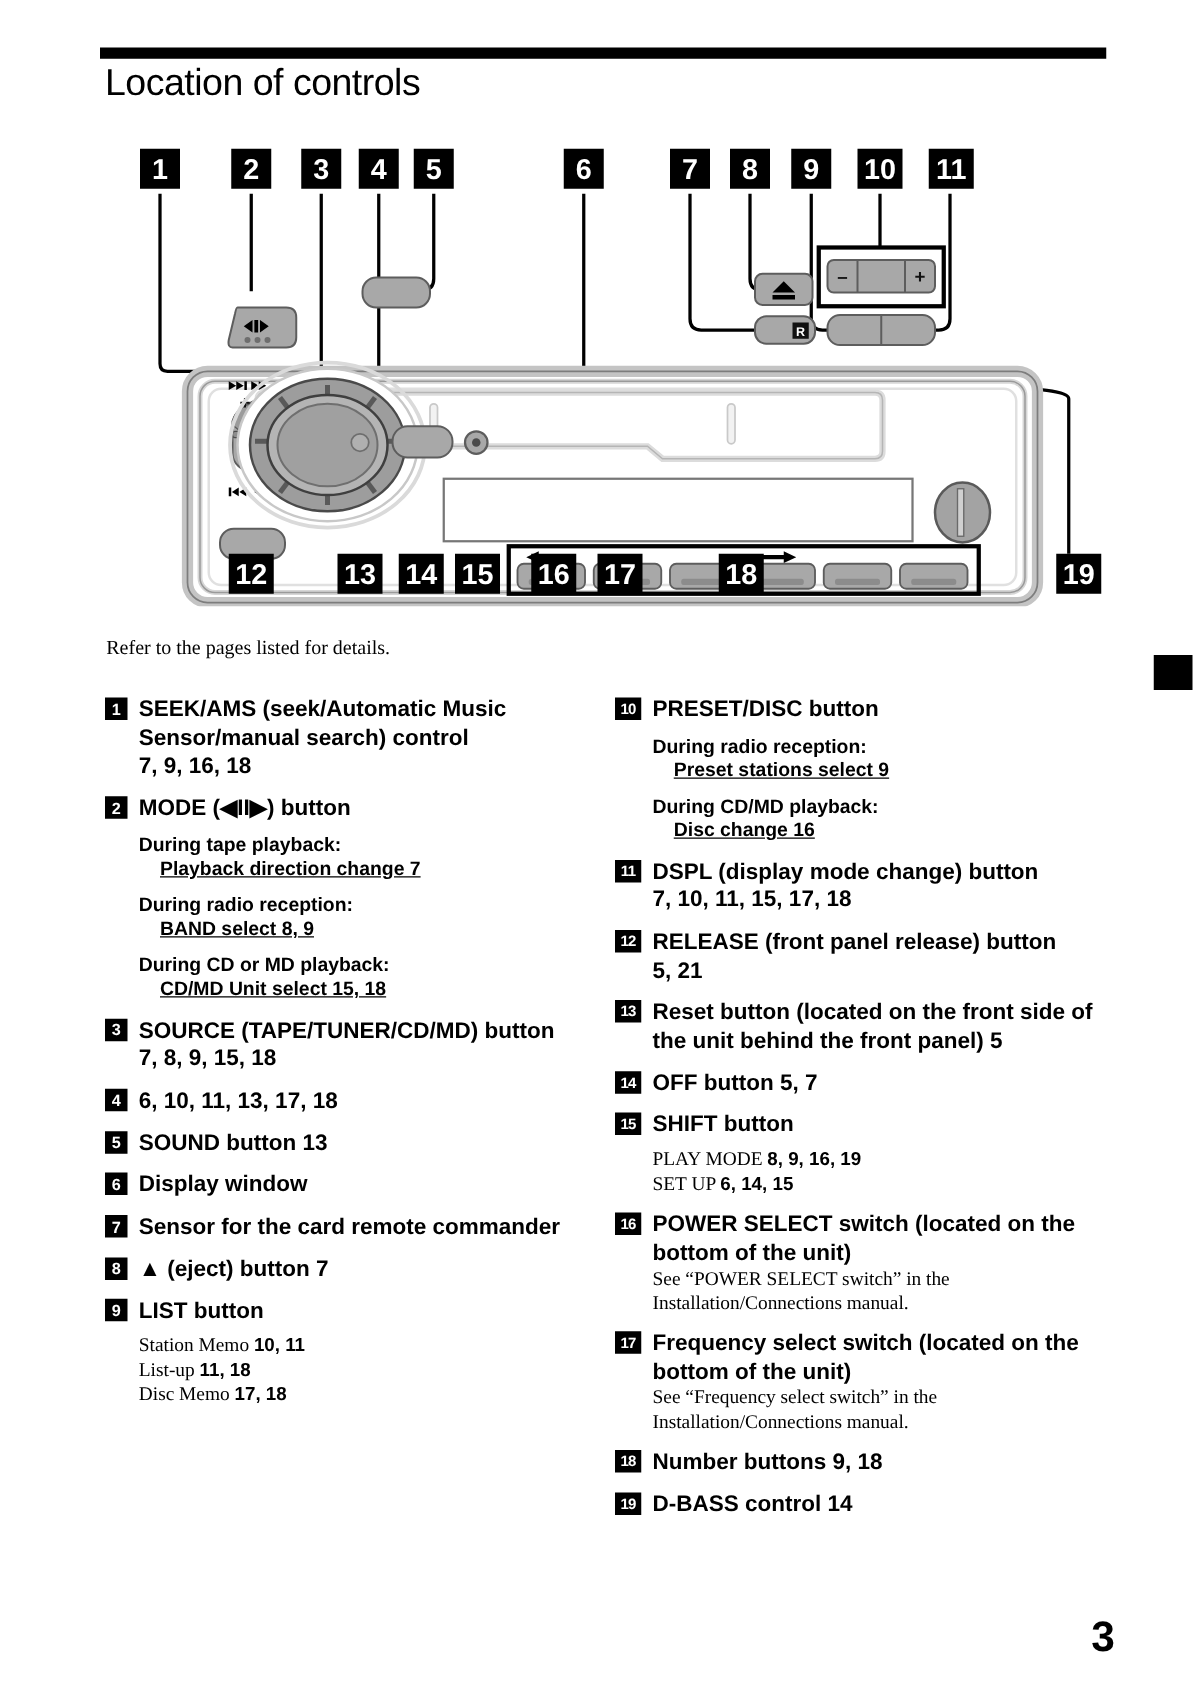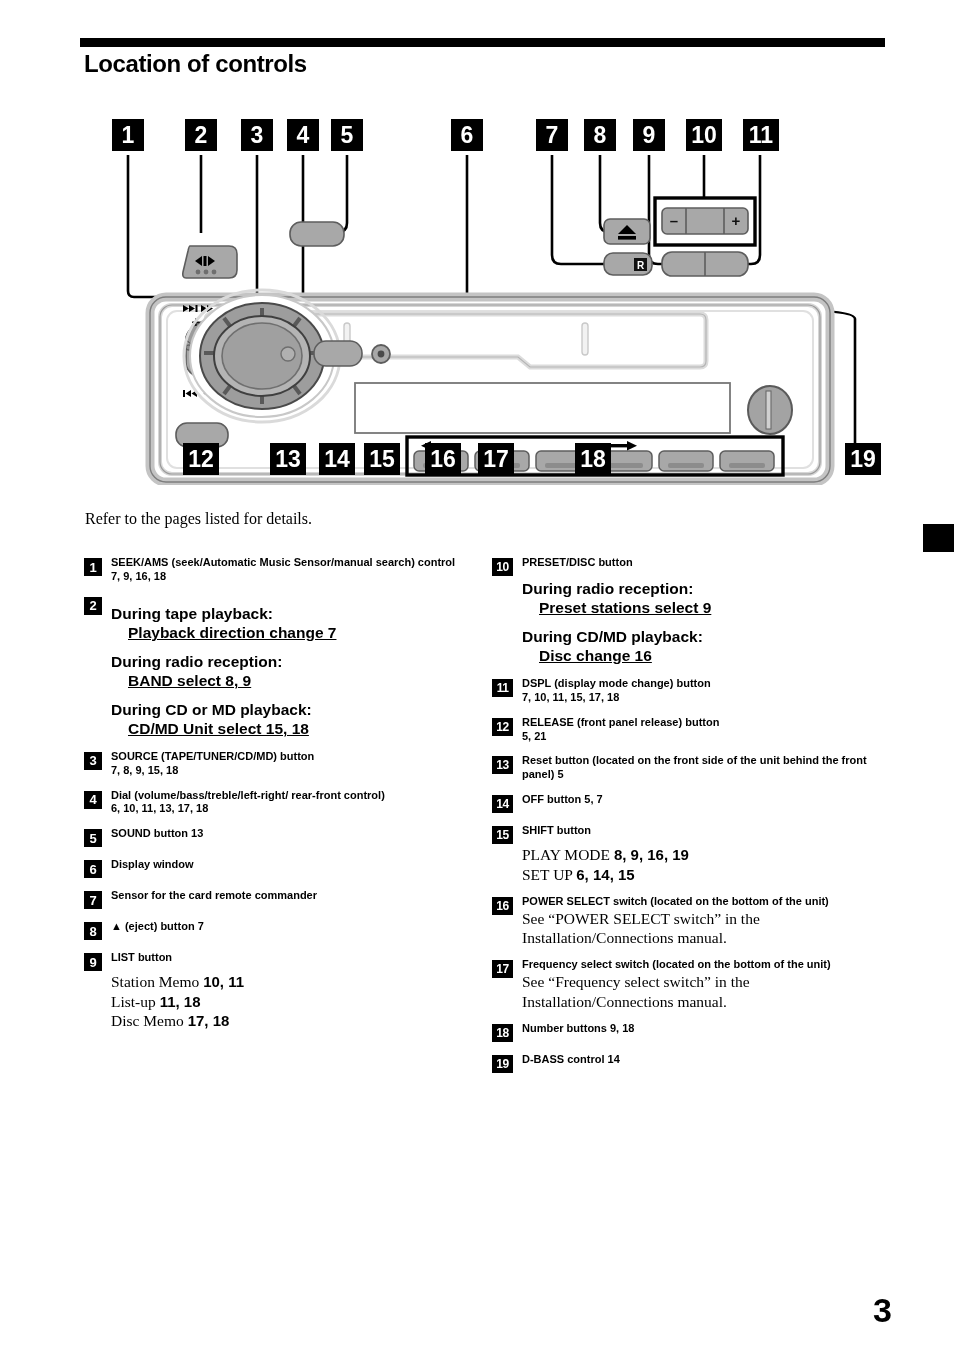--- a/index.html
+++ b/index.html
@@ -12,21 +12,21 @@
     position: relative;
     overflow: hidden;
   }
 
   
   .hdr-rule {
     position:absolute; left:80px; top:38px; width:805px; height:9px; background:#000;
   }
   .page-title {
     position:absolute; left:84px; top:50px;
-    font-size:24px; font-weight:bold; letter-spacing:-0.4px;
+    font-size:30px; font-weight:normal; letter-spacing:-0.4px;
   }
 
   
   .badge {
     position:absolute;
     background:#000; color:#fff;
     font-weight:bold;
     display:flex; align-items:center; justify-content:center;
     line-height:1;
     font-size:23px;
@@ -49,21 +49,21 @@
 
   .item { display:flex; margin-bottom:11px; }
   .item .num {
     background:#000; color:#fff; font-weight:bold; font-size:13px;
     min-width:18px; height:18px; margin-right:9px; margin-top:2px;
     display:flex; align-items:center; justify-content:center; flex:0 0 auto;
     line-height:1;
   }
   .item .num.two { min-width:21px; font-size:12px; letter-spacing:-0.5px;}
   .item .body { flex:1; }
-  .t-bold { font-weight:bold; font-size:11px; line-height:1.26; }
+  .t-bold { font-weight:bold; font-size:18px; line-height:1.26; }
   .sub { font-weight:bold; font-size:15.5px; line-height:1.26; margin-top:9px; }
   .sub .ind { padding-left:17px; display:block;text-decoration:underline; }
   .serif { font-family:"Liberation Serif", serif; font-weight:normal; font-size:15.5px; line-height:1.24; }
   .serif b { font-family:"Liberation Sans", sans-serif; font-weight:bold; font-size:15px;text-align:right; }
   .pad-top { margin-top:7px; }
 
   
   .edge-tab { position:absolute; right:0; top:524px; width:31px; height:28px; background:#000; }
   .page-no { position:absolute; right:62px; bottom:22px; font-size:34px; font-weight:bold; }
 </style>
@@ -310,36 +310,36 @@
     <div class="item">
       <span class="num">1</span>
       <span class="body">
         <div class="t-bold">SEEK/AMS (seek/Automatic Music Sensor/manual search) control</div>
         <div class="t-bold">7, 9, 16, 18</div>
       </span>
     </div>
     <div class="item">
       <span class="num">2</span>
       <span class="body">
+        <div class="t-bold">MODE (◀II▶) button</div>
         <div class="sub">During tape playback:<span class="ind">Playback direction change  7</span></div>
         <div class="sub">During radio reception:<span class="ind">BAND select  8, 9</span></div>
         <div class="sub">During CD or MD playback:<span class="ind">CD/MD Unit select  15, 18</span></div>
       </span>
     </div>
     <div class="item">
       <span class="num">3</span>
       <span class="body">
         <div class="t-bold">SOURCE (TAPE/TUNER/CD/MD) button</div>
         <div class="t-bold">7, 8, 9, 15, 18</div>
       </span>
     </div>
     <div class="item">
       <span class="num">4</span>
       <span class="body">
-        <div class="t-bold">Dial (volume/bass/treble/left-right/ rear-front control)</div>
         <div class="t-bold">6, 10, 11, 13, 17, 18</div>
       </span>
     </div>
     <div class="item">
       <span class="num">5</span>
       <span class="body">
         <div class="t-bold">SOUND button  13</div>
       </span>
     </div>
     <div class="item">

